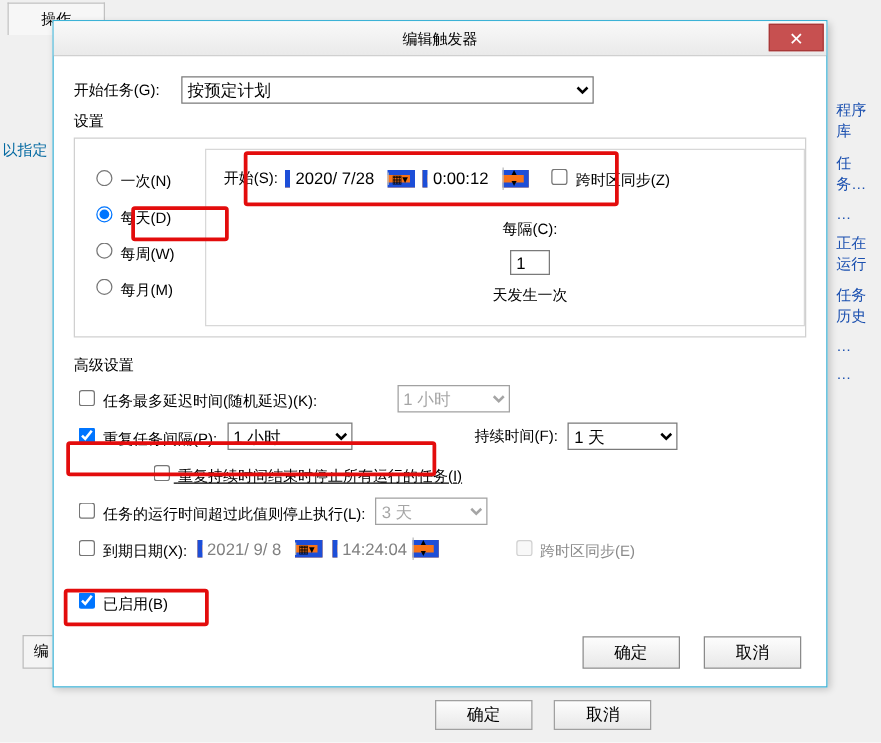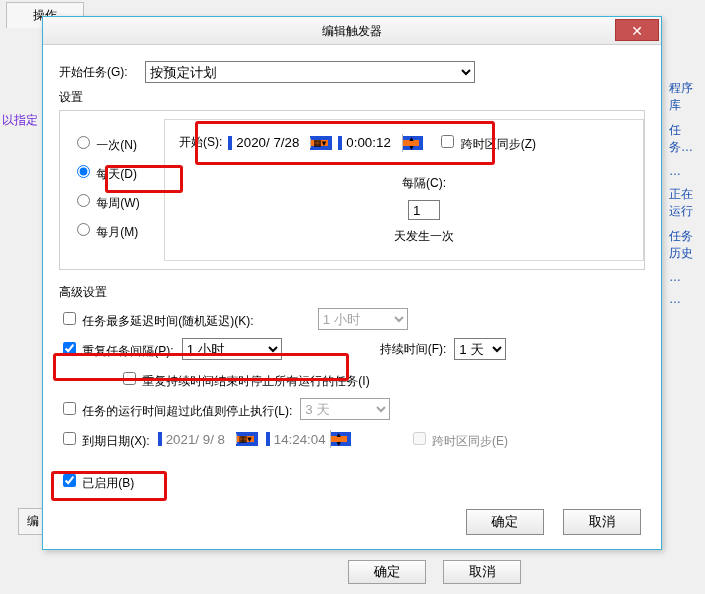--- a/index.html
+++ b/index.html
@@ -75,36 +75,36 @@
     border:4px solid #1d4ed8; height:14px; background:#f97316;
   }
   .date-input input, .time-input input { border:none; height:18px; }
   .dropdown-btn { width:18px; text-align:center; color:#000; cursor:pointer; font-size:9px; border-left:1px solid #bbb;}
   .spin { display:flex; flex-direction:column; border-left:1px solid #bbb; }
   .spin span { font-size:7px; line-height:9px; width:16px; text-align:center; cursor:pointer; }
 
   .section-title { margin:14px 0 6px 0; }
   .adv-row { margin:6px 0; display:flex; align-items:center; gap:8px; min-height:24px; }
   .adv-row select { width:90px; }
-  .adv-sub { margin-left:60px; }
+  .adv-sub { margin-left:60px;text-decoration:underline; }
   .chk-disabled { color:#8a8a8a; }
 
   .dlg-actions { position:absolute; right:20px; bottom:14px; }
   .dlg-actions button { width:78px; height:26px; margin-left:16px; background:linear-gradient(#fdfdfd,#e8e8e8); border:1px solid #8a8a8a; }
 
   
   .hl { position:absolute; border:3px solid #e30c0c; border-radius:3px; pointer-events:none; }
 </style>
 </head>
 <body>
 
 <div class="bg-tabstrip">
   <span class="bg-tab" style="margin-left:6px">操作</span>
 </div>
-<div style="position:absolute; left:2px; top:112px; color:#6d28d9;">以指定</div>
+<div style="position:absolute; left:2px; top:112px; color:#0369a1;">以指定</div>
 <div class="bg-right">
   <div>程序库</div>
   <div>任务…</div>
   <div>…</div>
   <div>正在运行</div>
   <div>任务历史</div>
   <div>…</div>
   <div>…</div>
 </div>
 <div style="position:absolute; left:18px; top:508px; border:1px solid #bcbcbc; padding:4px 8px; background:#f4f4f4;">编</div>
@@ -167,21 +167,21 @@
 
     <div class="adv-row">
       <label><input type="checkbox" style=""> <span>任务最多延迟时间(随机延迟)(K):</span></label>
       <select disabled="" style="margin-left:56px"><option>1 小时</option></select>
     </div>
 
     <div class="adv-row">
       <label><input type="checkbox" checked="" style=""> <span>重复任务间隔(P):</span></label>
       <select style="width:100px"><option>1 小时</option></select>
       <span style="margin-left:90px">持续时间(F):</span>
-      <select style="width:52px"><option>1 天</option></select>
+      <select style="width:88px"><option>1 天</option></select>
     </div>
 
     <div class="adv-row adv-sub">
       <label><input type="checkbox" style=""> <span>重复持续时间结束时停止所有运行的任务(I)</span></label>
     </div>
 
     <div class="adv-row">
       <label><input type="checkbox" style=""> <span>任务的运行时间超过此值则停止执行(L):</span></label>
       <select disabled=""><option>3 天</option></select>
     </div>

